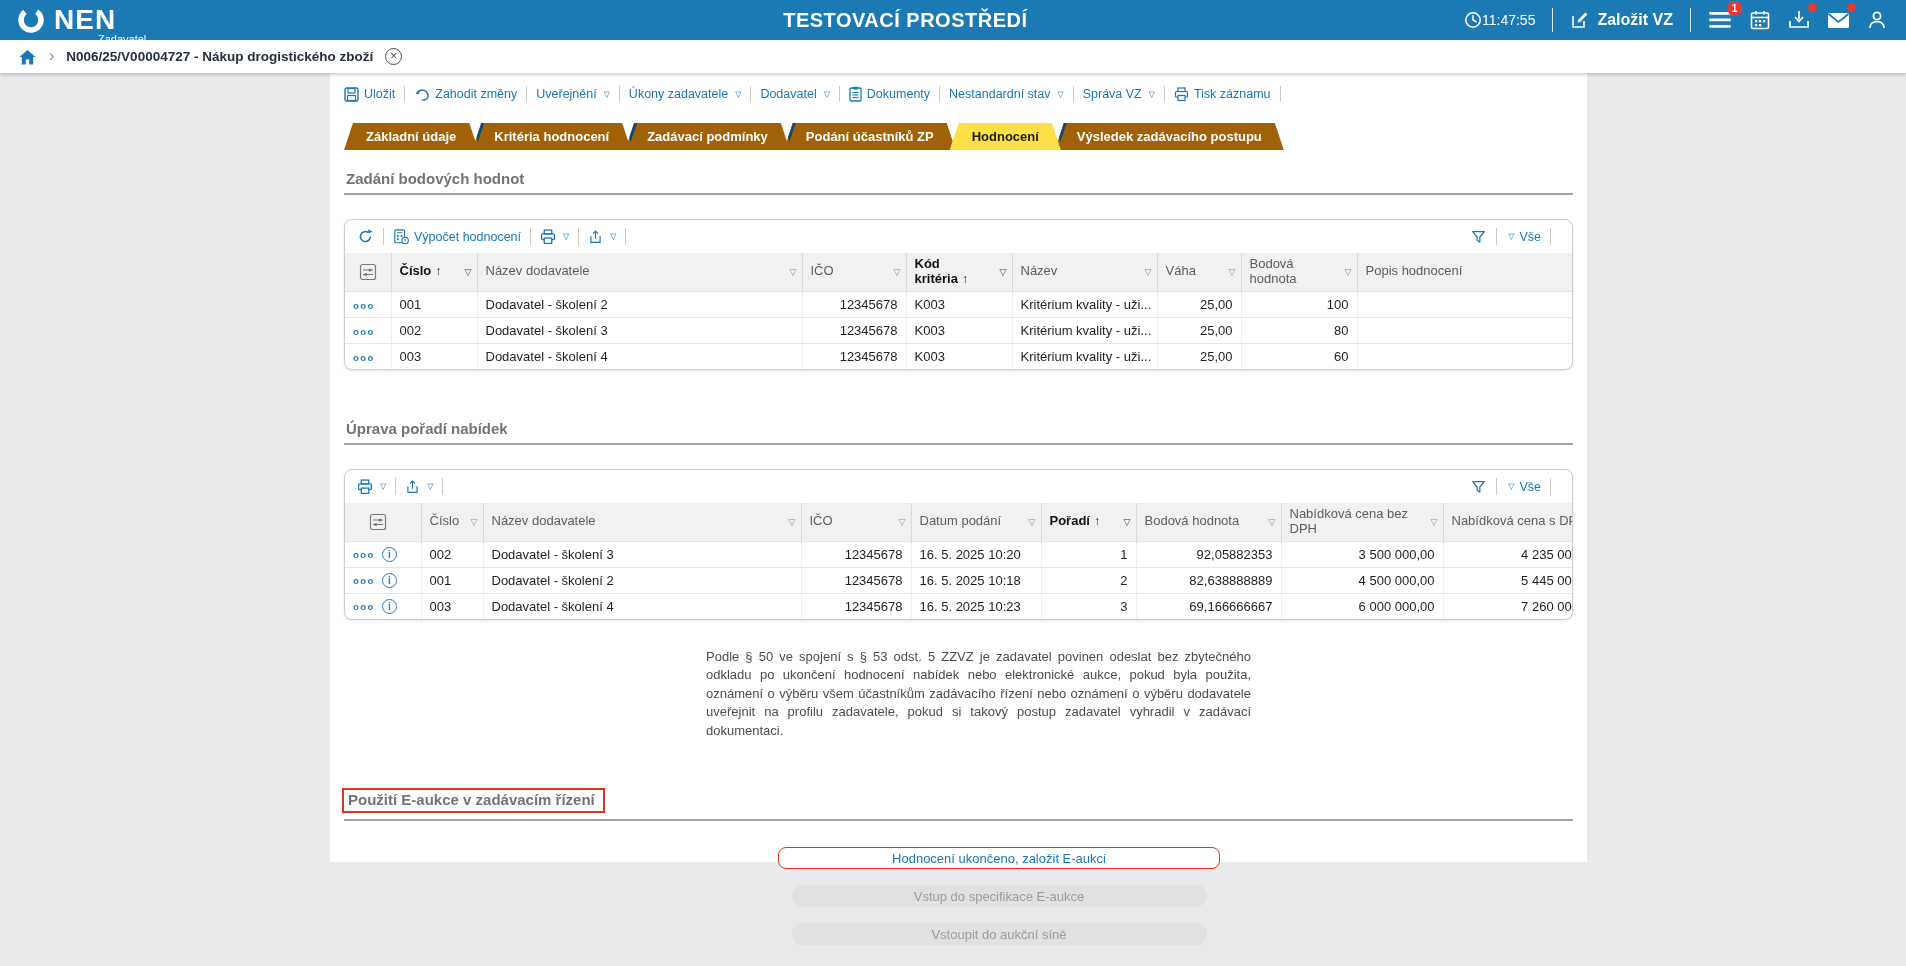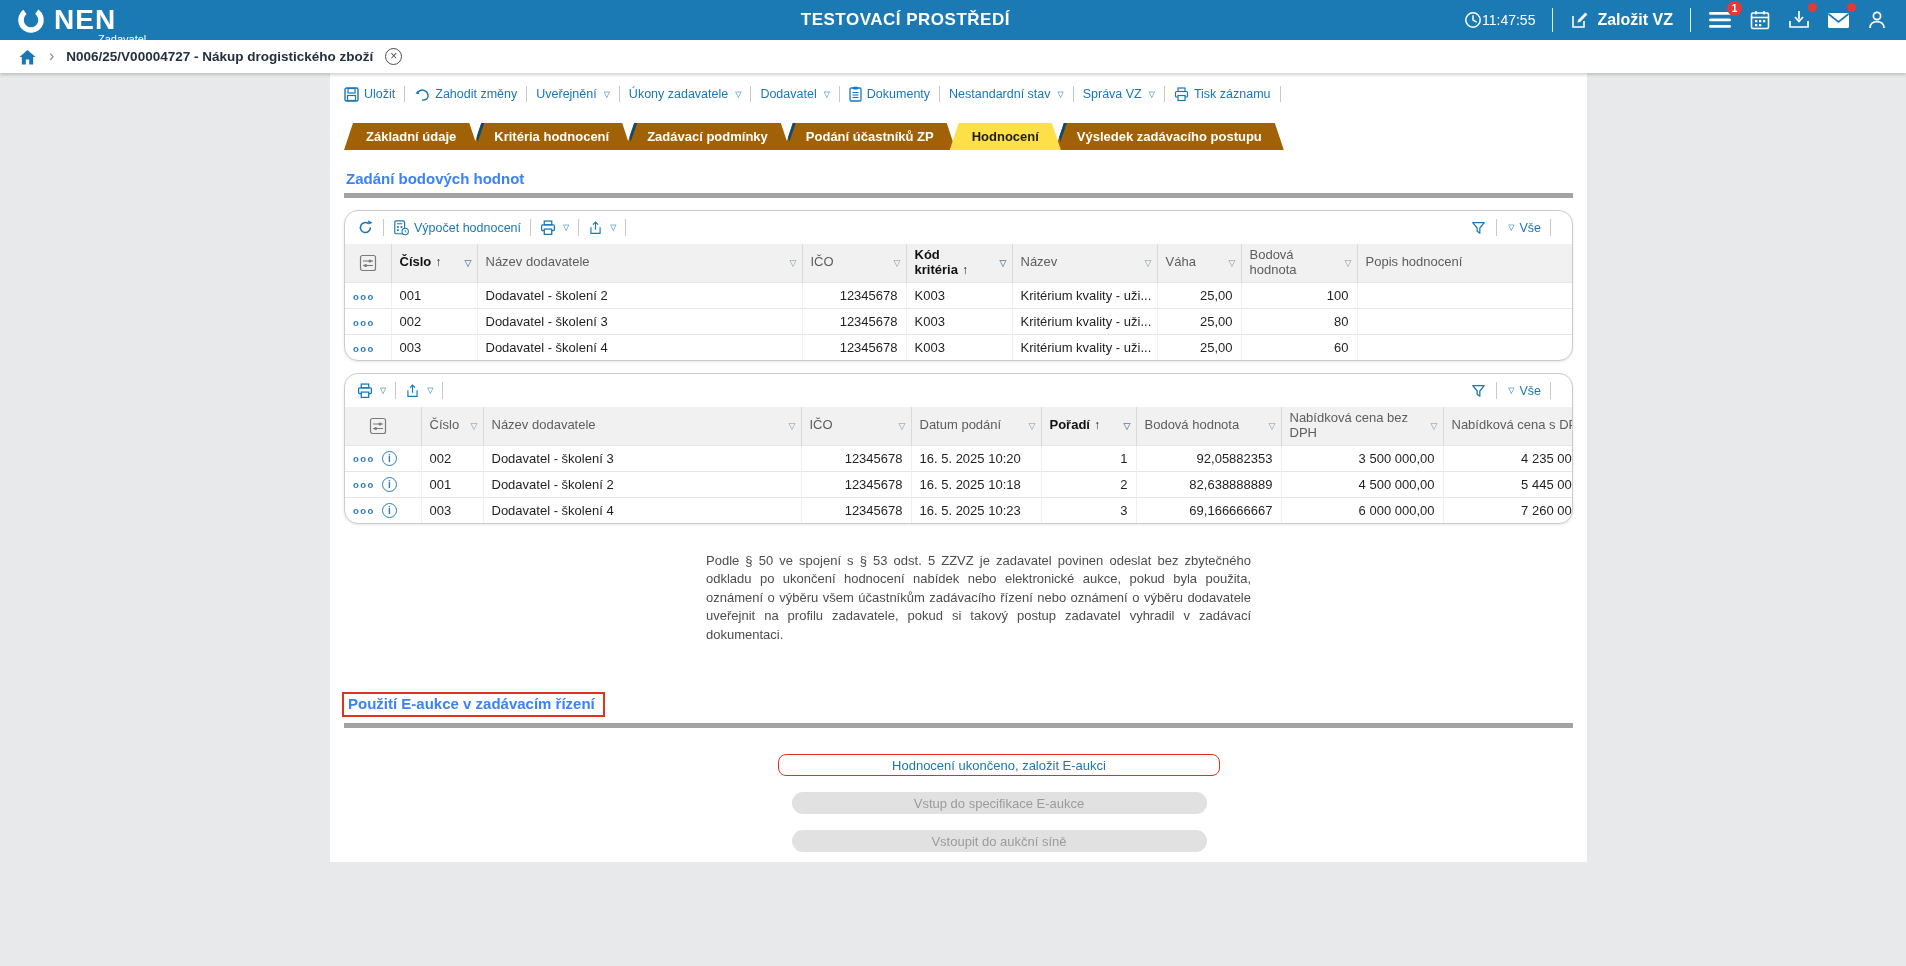--- a/index.html
+++ b/index.html
@@ -6,21 +6,21 @@
   body { font-family:"Liberation Sans", sans-serif; background:#e8e9ea; }
   .page { position:relative; width:1906px; height:966px; overflow:hidden; background:#e8e9ea; }
 
   
   .topbar { height:40px; background:#1b79b4; display:flex; align-items:center; color:#fff; position:relative; padding:0 16px; }
   .brand-wrap { display:flex; align-items:center; gap:8px; }
   .logo-svg { display:block; }
   .brand { position:relative; line-height:1; }
   .brand .nen { font-size:28px; font-weight:bold; letter-spacing:1px; }
   .brand .sub { position:absolute; left:44px; bottom:-11px; font-size:11px; font-weight:normal; }
-  .env-title { position:absolute; left:47.5%; transform:translateX(-50%); font-size:17px; font-weight:bold; letter-spacing:.5px; }
+  .env-title { position:absolute; left:47.5%; transform:translateX(-50%); font-size:20px; font-weight:bold; letter-spacing:.5px; }
   .topbar-right { margin-left:auto; display:flex; align-items:center; gap:13px; }
   .tb-time { display:flex; align-items:center; font-size:14px; }
   .vdiv { width:1px; height:24px; background:rgba(255,255,255,.85); margin:0 4px; }
   .tb-newvz { display:flex; align-items:center; gap:8px; font-size:16px; font-weight:bold; cursor:pointer; }
   .tb-ico { position:relative; display:inline-flex; align-items:center; justify-content:center; width:26px; height:26px; cursor:pointer; }
   .badge { position:absolute; top:-6px; right:-8px; min-width:15px; height:15px; border-radius:8px; background:#e53935; color:#fff; font-size:10px; font-weight:bold; display:flex; align-items:center; justify-content:center; padding:0 3px; }
   .dot { position:absolute; top:-4px; right:-5px; width:9px; height:9px; border-radius:50%; background:#e53935; }
 
   
   .breadcrumb { height:33px; background:#fff; display:flex; align-items:center; gap:12px; padding:0 18px; box-shadow:0 2px 3px rgba(0,0,0,.18); position:relative; z-index:6; }
@@ -34,26 +34,26 @@
   .toolbar { display:flex; align-items:center; padding:13px 14px 9px; color:#1a77b4; font-size:12.5px; white-space:nowrap; }
   .tool-item { display:flex; align-items:center; gap:5px; cursor:pointer; }
   .tool-sep { width:1px; height:16px; background:#c9c9c9; margin:0 9px; }
   .dd { font-size:8px; color:#1a77b4; margin-left:2px; }
 
   .tabs { display:flex; padding:12px 14px 0; }
   .tab { position:relative; height:27px; line-height:27px; padding:0 22px; background:#a16207; color:#fff; font-weight:bold; font-size:13px; clip-path:polygon(9px 0, calc(100% - 9px) 0, 100% 100%, 0 100%); margin-right:-6px; cursor:pointer; }
   .tab .wedge { position:absolute; left:1px; top:0; width:11px; height:70%; background:#0d4a73; clip-path:polygon(0 0,100% 0,40% 100%); }
   .tab.active { background:#fde047; color:#1d1d1d; z-index:2; }
 
-  .section-h { margin:20px 14px 0; padding:0 0 6px 2px; border-bottom:5px solid #a3a3a3; font-size:15px; font-weight:bold; color:#3b82f6; }
+  .section-h { margin:20px 14px 0; padding:0 0 6px 2px; border-bottom:2px solid #a3a3a3; font-size:15px; font-weight:bold; color:#737373; }
   .section-h.mt-lg { margin-top:50px; }
   .section-h.mt-xl { margin-top:48px; }
   .red-box { display:inline-block; border:2px solid #e0331c; padding:1px 8px 3px 4px; margin-left:-4px; }
 
-  .panel { margin:12px 14px 0; border:1px solid #cccccc; border-radius:14px; overflow:hidden; box-shadow:0 1px 3px rgba(0,0,0,.10); background:#fff; }
+  .panel { margin:24px 14px 0; border:1px solid #cccccc; border-radius:8px; overflow:hidden; box-shadow:0 1px 3px rgba(0,0,0,.10); background:#fff; }
   .panel-toolbar { display:flex; align-items:center; padding:8px 12px; color:#1a77b4; font-size:12.5px; }
   .pt-sep { width:1px; height:17px; background:#c9c9c9; margin:0 9px; }
   .pt-item { display:flex; align-items:center; gap:5px; cursor:pointer; }
   .pt-spacer { flex:1; }
 
   .grid-wrap { overflow:hidden; width:100%; }
   table.grid { border-collapse:collapse; table-layout:fixed; font-size:13px; color:#1f1f1f; }
   table.grid.w1 { width:100%; }
   table.grid.w2 { width:1260px; }
   .grid thead th { background:#f1f1f1; color:#5d5d5d; font-weight:normal; text-align:left; padding:3px 18px 3px 8px; height:38px; vertical-align:middle; border-left:1px solid #dadada; position:relative; font-size:13px; line-height:1.15; }
@@ -372,20 +372,21 @@
               <td>Kritérium kvality - uži...</td>
               <td class="num">25,00</td>
               <td class="num">60</td>
               <td></td>
             </tr>
           </tbody>
         </table>
       </div>
     </div>
 
+    <div class="section-h mt-lg">Úprava pořadí nabídek</div>
 
     <div class="panel">
       <div class="panel-toolbar">
         <span class="pt-item">
           <svg class="ic" width="16" height="16" viewBox="0 0 15 15">
               <rect x="4" y="1" width="7" height="3.5" fill="none" stroke="#1a77b4" stroke-width="1.2"></rect>
               <rect x="1.5" y="4.5" width="12" height="5.5" rx="1" fill="none" stroke="#1a77b4" stroke-width="1.2"></rect>
               <rect x="4" y="8.5" width="7" height="5" fill="#fff" stroke="#1a77b4" stroke-width="1.2"></rect>
             </svg>
           <span class="dd">▽</span>

